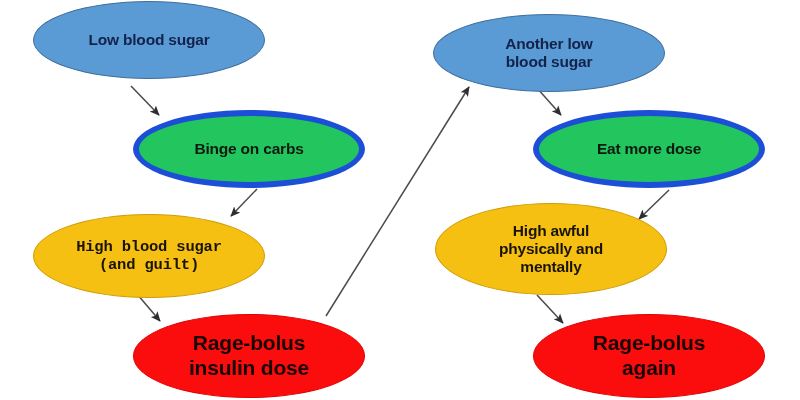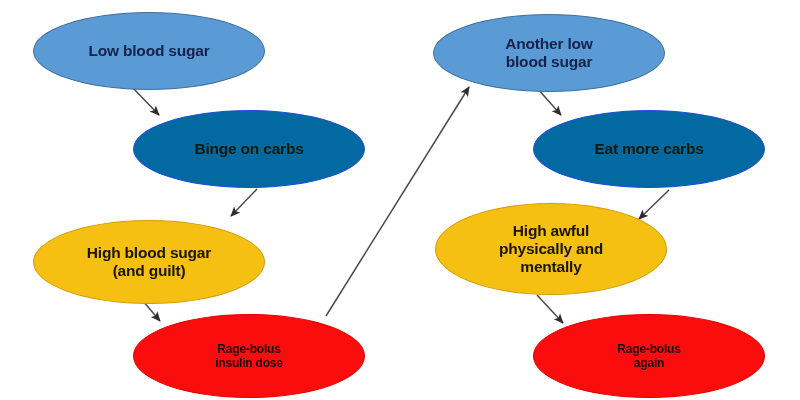--- a/index.html
+++ b/index.html
@@ -43,36 +43,36 @@
     width: 86%;
     white-space: pre-line;
   }
   .node-blue {
     background: #5b9bd5;
     border: 1px solid #3f6f9c;
     color: #13224a;
     font-size: 15.5px;
   }
   .node-green {
-    background: #0369a1;
-    border: 1px solid #1d4ed8;
+    background: #22c55e;
+    border: 6px solid #1d4ed8;
     color: #0d1a0d;
     font-size: 15.5px;
   }
   .node-yellow {
     background: #f6c012;
     border: 1px solid #d09c06;
     color: #1a1405;
     font-size: 15.5px;
   }
   .node-red {
     background: #fb0d0d;
     border: 1px solid #e00000;
     color: #1a0505;
-    font-size: 12px;
+    font-size: 21px;
   }
 </style>
 </head>
 <body>
 
 <div id="canvas">
 
   <svg id="edges" viewBox="0 0 800 400" width="800" height="400" xmlns="http://www.w3.org/2000/svg">
     <defs>
       <marker id="arrowhead" markerWidth="7" markerHeight="7" refX="6" refY="3.2" orient="auto" markerUnits="strokeWidth">
@@ -83,45 +83,45 @@
         <line x1="131" y1="86" x2="159" y2="115" marker-end="url(#arrowhead)"></line>
         <line x1="257" y1="189" x2="231" y2="216" marker-end="url(#arrowhead)"></line>
         <line x1="137" y1="294" x2="160" y2="321" marker-end="url(#arrowhead)"></line>
         <line x1="326" y1="316" x2="469" y2="87" marker-end="url(#arrowhead)"></line>
         <line x1="537" y1="88" x2="561" y2="115" marker-end="url(#arrowhead)"></line>
         <line x1="669" y1="190" x2="639" y2="219" marker-end="url(#arrowhead)"></line>
         <line x1="537" y1="295" x2="563" y2="323" marker-end="url(#arrowhead)"></line>
       </g>
   </svg>
 
-  <div class="node node-blue" style="left: 33px; top: 12px; width: 232px; height: 78px;">
+  <div class="node node-blue" style="left: 33px; top: 1px; width: 232px; height: 78px;">
     <span class="label">Low blood sugar</span>
   </div>
 
   <div class="node node-green" style="left: 133px; top: 110px; width: 232px; height: 78px;">
     <span class="label">Binge on carbs</span>
   </div>
 
-  <div class="node node-yellow" style="left: 33px; top: 220px; width: 232px; height: 84px;">
+  <div class="node node-yellow" style="left: 33px; top: 214px; width: 232px; height: 84px; font-family: Liberation Mono, monospace;">
     <span class="label">High blood sugar
 (and guilt)</span>
   </div>
 
   <div class="node node-red" style="left: 133px; top: 314px; width: 232px; height: 84px;">
     <span class="label">Rage-bolus
 insulin dose</span>
   </div>
 
   <div class="node node-blue" style="left: 433px; top: 14px; width: 232px; height: 78px;">
     <span class="label">Another low
 blood sugar</span>
   </div>
 
   <div class="node node-green" style="left: 533px; top: 110px; width: 232px; height: 78px;">
-    <span class="label">Eat more carbs</span>
+    <span class="label">Eat more dose</span>
   </div>
 
   <div class="node node-yellow" style="left: 435px; top: 203px; width: 232px; height: 92px;">
     <span class="label">High awful
 physically and
 mentally</span>
   </div>
 
   <div class="node node-red" style="left: 533px; top: 314px; width: 232px; height: 84px;">
     <span class="label">Rage-bolus

